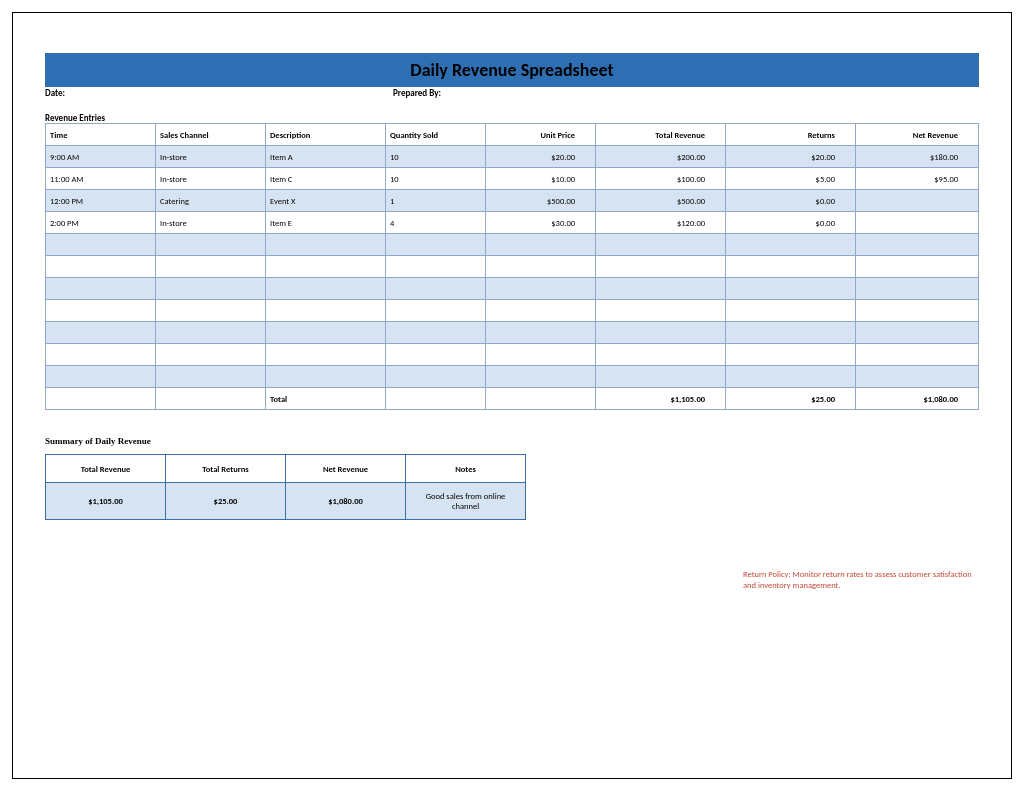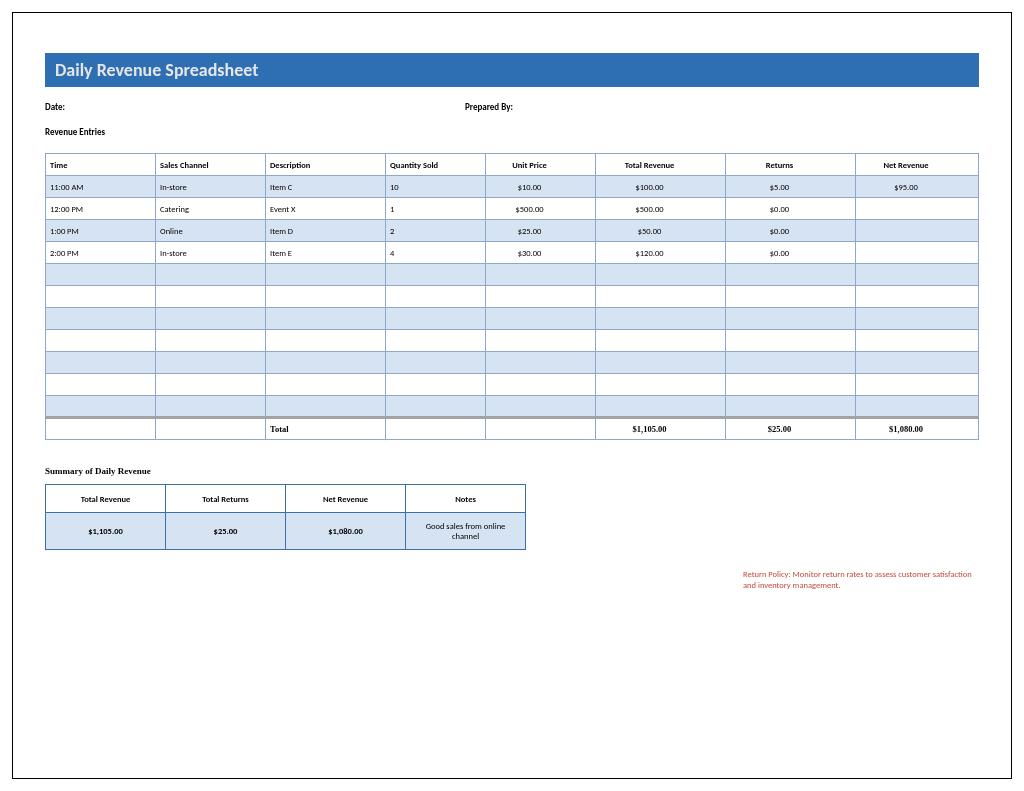--- a/index.html
+++ b/index.html
@@ -14,65 +14,63 @@
     width: 1000px;
     height: 767px;
     margin: 0 auto;
     border: 1.5px solid #000;
     padding: 40px 32px 28px 32px;
     font-size: 9px;
     position: relative;
   }
   .title-bar {
     background: #2e6fb4;
-    color: #e5e5e5;
+    color: #000000;
     font-size: 18px;
     font-weight: bold;
     padding: 6px 10px;
-    margin-bottom: 14px;
+    text-align: center;
   }
   .meta-row {
     display: flex;
     font-weight: bold;
     font-size: 9px;
     margin-bottom: 14px;
   }
-  .meta-row .date { width: 420px; }
+  .meta-row .date { width: 348px; }
   .section-heading {
     font-weight: bold;
     font-size: 9px;
   }
   table.revenue {
     width: 100%;
     border-collapse: collapse;
     table-layout: fixed;
     margin-bottom: 4px;
-    margin-top: 16px;
   }
   table.revenue th, table.revenue td {
     border: 0.5px solid #8fa8c9;
     padding: 5px 4px;
     height: 22px;
     font-size: 8.5px;
     vertical-align: middle;
   }
   table.revenue th {
     background: #fff;
     font-weight: bold;
     text-align: left;
   }
-  table.revenue th.right, table.revenue td.right { text-align: center; padding-right: 26px; }
+  table.revenue th.right, table.revenue td.right { text-align: right; padding-right: 20px; }
   table.revenue th.center, table.revenue td.center { text-align: left; }
   table.revenue tbody tr:nth-child(odd) td { background: #d6e3f2; }
   table.revenue tbody tr:nth-child(even) td { background: #fff; }
   table.revenue tr.total-row td {
     background: #fff !important;
     font-weight: bold;
-    border-top: 3px solid #a3a3a3;
-    font-family: Liberation Serif, serif;
+    border-top: 1px solid #a3a3a3;
   }
   .col-time { width: 110px; }
   .col-channel { width: 110px; }
   .col-desc { width: 120px; }
   .col-qty { width: 100px; }
   .col-unit { width: 110px; }
   .col-total { width: 130px; }
   .col-ret { width: 130px; }
   .col-net { width: auto; }
 
@@ -148,46 +146,46 @@
         <th>Description</th>
         <th class="center">Quantity Sold</th>
         <th class="right">Unit Price</th>
         <th class="right">Total Revenue</th>
         <th class="right">Returns</th>
         <th class="right">Net Revenue</th>
       </tr>
     </thead>
     <tbody id="revenue-body">
         <tr>
+          <td>9:00 AM</td>
+          <td>In-store</td>
+          <td>Item A</td>
+          <td class="center">10</td>
+          <td class="right">$20.00</td>
+          <td class="right">$200.00</td>
+          <td class="right">$20.00</td>
+          <td class="right">$180.00</td>
+        </tr>
+        <tr>
           <td>11:00 AM</td>
           <td>In-store</td>
           <td>Item C</td>
           <td class="center">10</td>
           <td class="right">$10.00</td>
           <td class="right">$100.00</td>
           <td class="right">$5.00</td>
           <td class="right">$95.00</td>
         </tr>
         <tr>
           <td>12:00 PM</td>
           <td>Catering</td>
           <td>Event X</td>
           <td class="center">1</td>
           <td class="right">$500.00</td>
           <td class="right">$500.00</td>
-          <td class="right">$0.00</td>
-          <td class="right"></td>
-        </tr>
-        <tr>
-          <td>1:00 PM</td>
-          <td>Online</td>
-          <td>Item D</td>
-          <td class="center">2</td>
-          <td class="right">$25.00</td>
-          <td class="right">$50.00</td>
           <td class="right">$0.00</td>
           <td class="right"></td>
         </tr>
         <tr>
           <td>2:00 PM</td>
           <td>In-store</td>
           <td>Item E</td>
           <td class="center">4</td>
           <td class="right">$30.00</td>
           <td class="right">$120.00</td>

